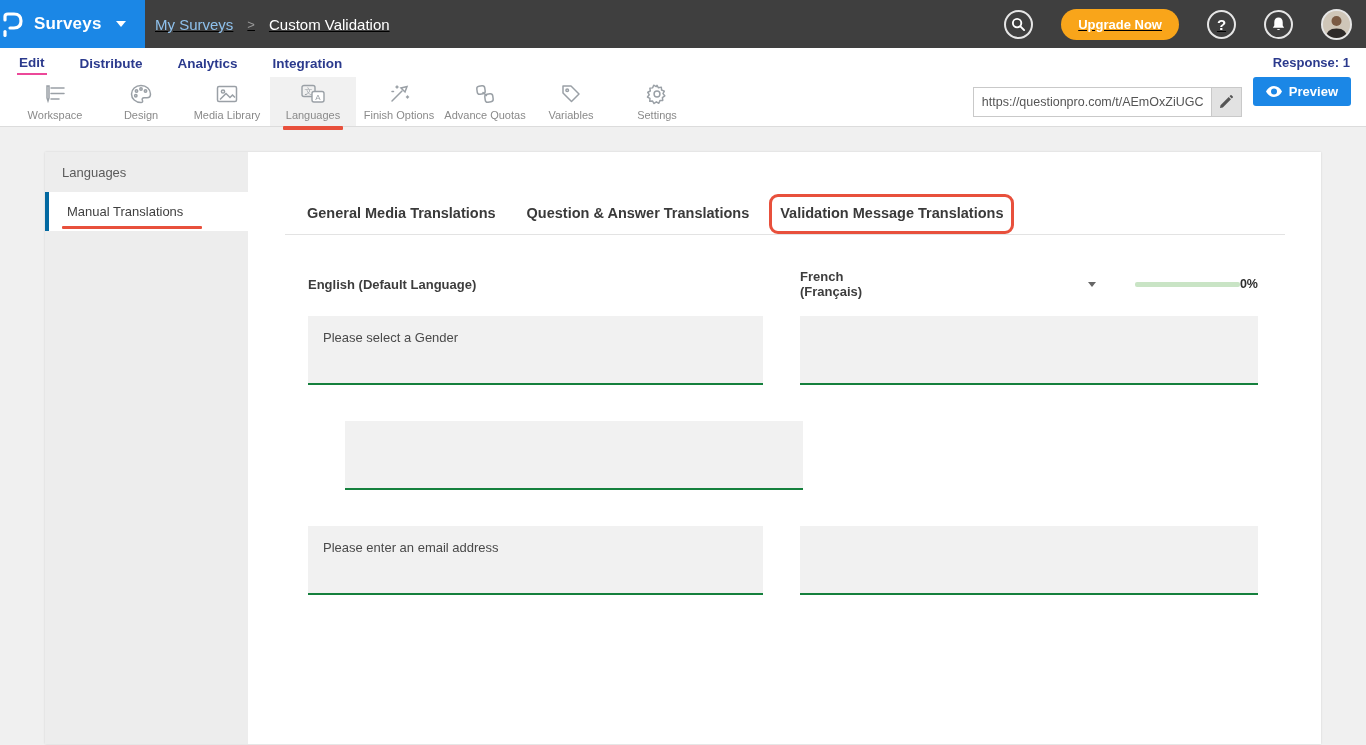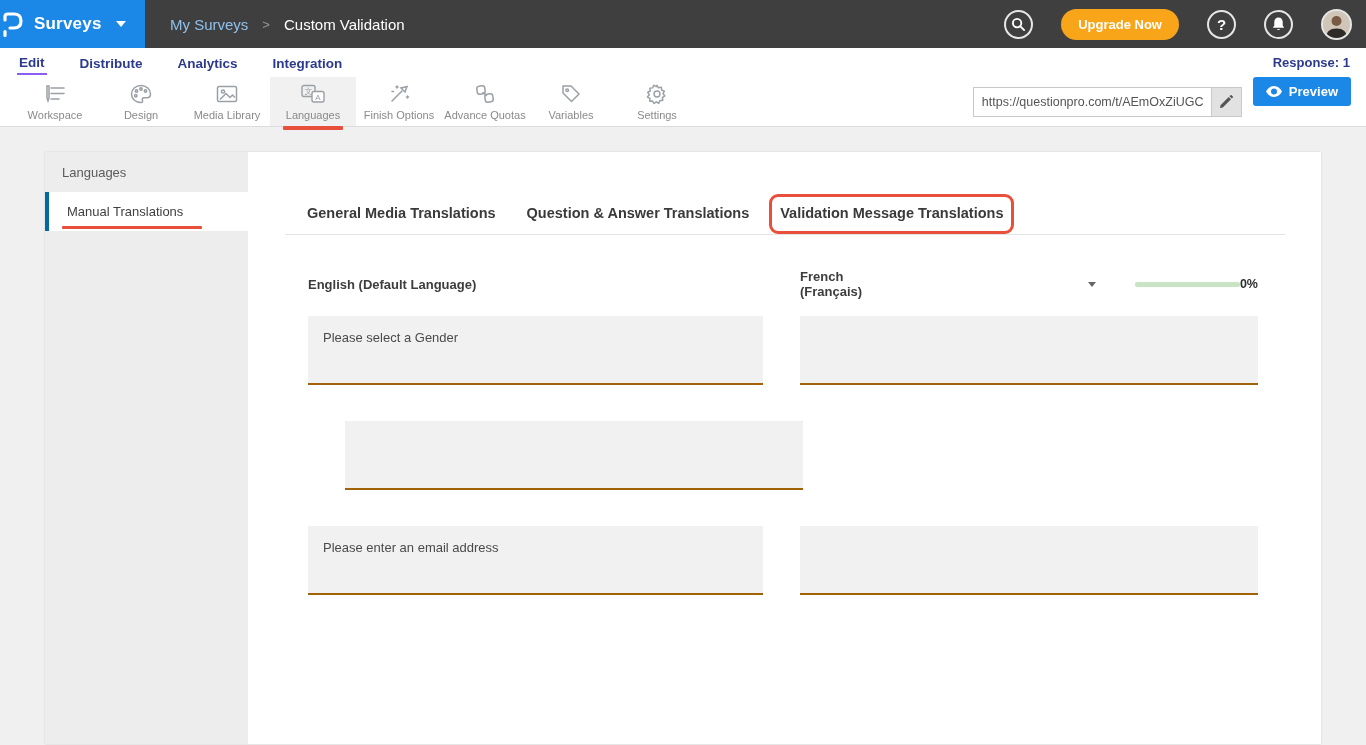--- a/index.html
+++ b/index.html
@@ -8,39 +8,39 @@
 
   
   .header { display:flex; height:48px; }
   .logo-block { width:145px; background:#1B87E6; display:flex; align-items:center;
     gap:10px; cursor:pointer; }
   .logo-mark { width:24px; height:28px; }
   .logo-product { color:#fff; font-size:17px; font-weight:600; letter-spacing:.2px; }
   .caret-down { width:0; height:0; border-left:5px solid transparent;
     border-right:5px solid transparent; border-top:6px solid #fff; margin-left:4px; }
   .dark-bar { flex:1; background:#3f3f3f; display:flex; align-items:center;
-    padding:0 14px 0 25px; }
+    padding:0 14px 0 10px;text-decoration:underline; }
   .crumb-parent { color:#8FC1EC; font-size:15px; cursor:pointer; }
   .crumb-sep { color:#9a9a9a; font-size:13px; margin:0 14px; }
   .crumb-current { color:#fff; font-size:15px; }
   .header-right { margin-left:auto; display:flex; align-items:center; gap:28px; }
   .circle-btn { width:29px; height:29px; border-radius:50%; border:2px solid #e6e6e6;
     display:flex; align-items:center; justify-content:center; color:#fff;
     font-size:15px; font-weight:700; cursor:pointer; background:transparent; }
   .upgrade-btn { background:#F9A51A; color:#fff; font-size:13px; font-weight:700;
     border:none; border-radius:16px; padding:8px 17px; cursor:pointer; }
   .avatar { width:31px; height:31px; border-radius:50%; overflow:hidden;
     border:2px solid #e6e6e6; background:#d8d2c8; cursor:pointer; }
 
   
   .subnav { height:29px; background:#fff; display:flex; align-items:center;
     padding:0 16px 0 17px; }
   .subnav-item { color:#2b3a8d; font-size:13.5px; font-weight:700; margin-right:31px;
     padding:4px 2px 3px; cursor:pointer; }
-  .subnav-item.active { border-bottom:2px solid #8b5cf6; }
+  .subnav-item.active { border-bottom:2px solid #ec4899; }
   .response-label { margin-left:auto; color:#2b3a8d; font-size:13px; font-weight:700; }
 
   
   .toolbar { height:50px; background:#fff; border-bottom:1px solid #dcdcdc;
     display:flex; align-items:stretch; padding-left:12px; }
   .tool-item { width:86px; display:flex; flex-direction:column; align-items:center;
     justify-content:center; gap:4px; cursor:pointer; position:relative; }
   .tool-item .t-icon { height:22px; display:flex; align-items:center; color:#9aa0a6; }
   .tool-item .t-label { font-size:11px; color:#8a8a8a; white-space:nowrap; }
   .tool-item.active { background:#f1f1f1; }
@@ -86,21 +86,21 @@
   .lang-select { display:flex; align-items:center; cursor:pointer; gap:8px; }
   .select-caret { width:0; height:0; border-left:4.5px solid transparent;
     border-right:4.5px solid transparent; border-top:5.5px solid #666;
     margin-left:218px; }
   .progress-track { width:146px; height:5px; background:#c9e4c5; border-radius:2px;
     margin-left:39px; }
   .progress-pct { margin-left:auto; font-size:12.5px; font-weight:700; color:#2e2e2e; }
 
   .trans-rows { margin:17px 0 0 23px; }
   .trans-row { display:flex; margin-bottom:36px; }
-  .trans-box { height:69px; background:#f1f1f1; border-bottom:2px solid #a16207;
+  .trans-box { height:69px; background:#f1f1f1; border-bottom:2px solid #15803d;
     font-size:13px; color:#4a4a4a; padding:14px 15px; width:455px; cursor:text; }
   .trans-box.fr { width:458px; margin-left:37px; }
 
   svg { display:block; }
 </style>
 </head>
 <body>
 
 <div class="header">
   <div class="logo-block">

